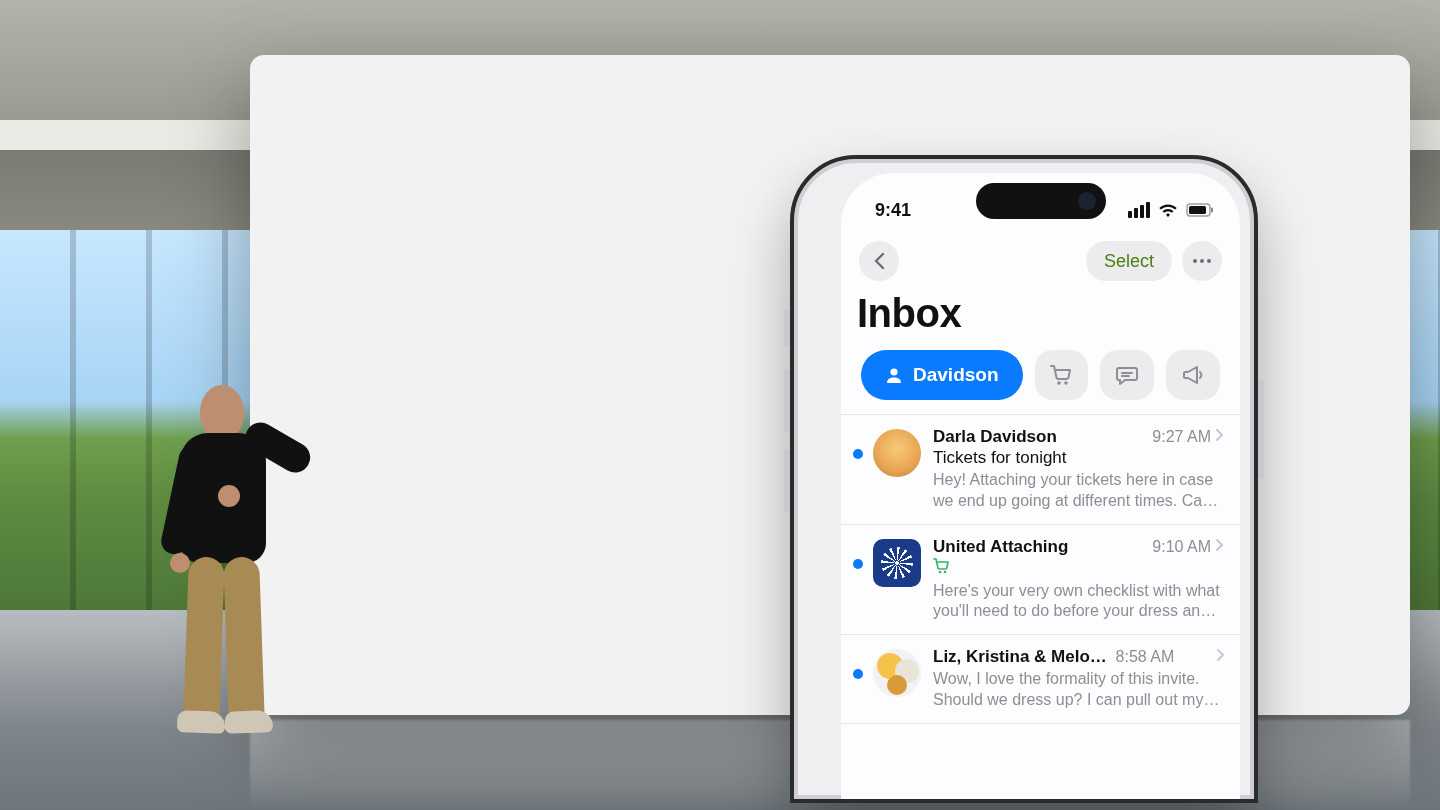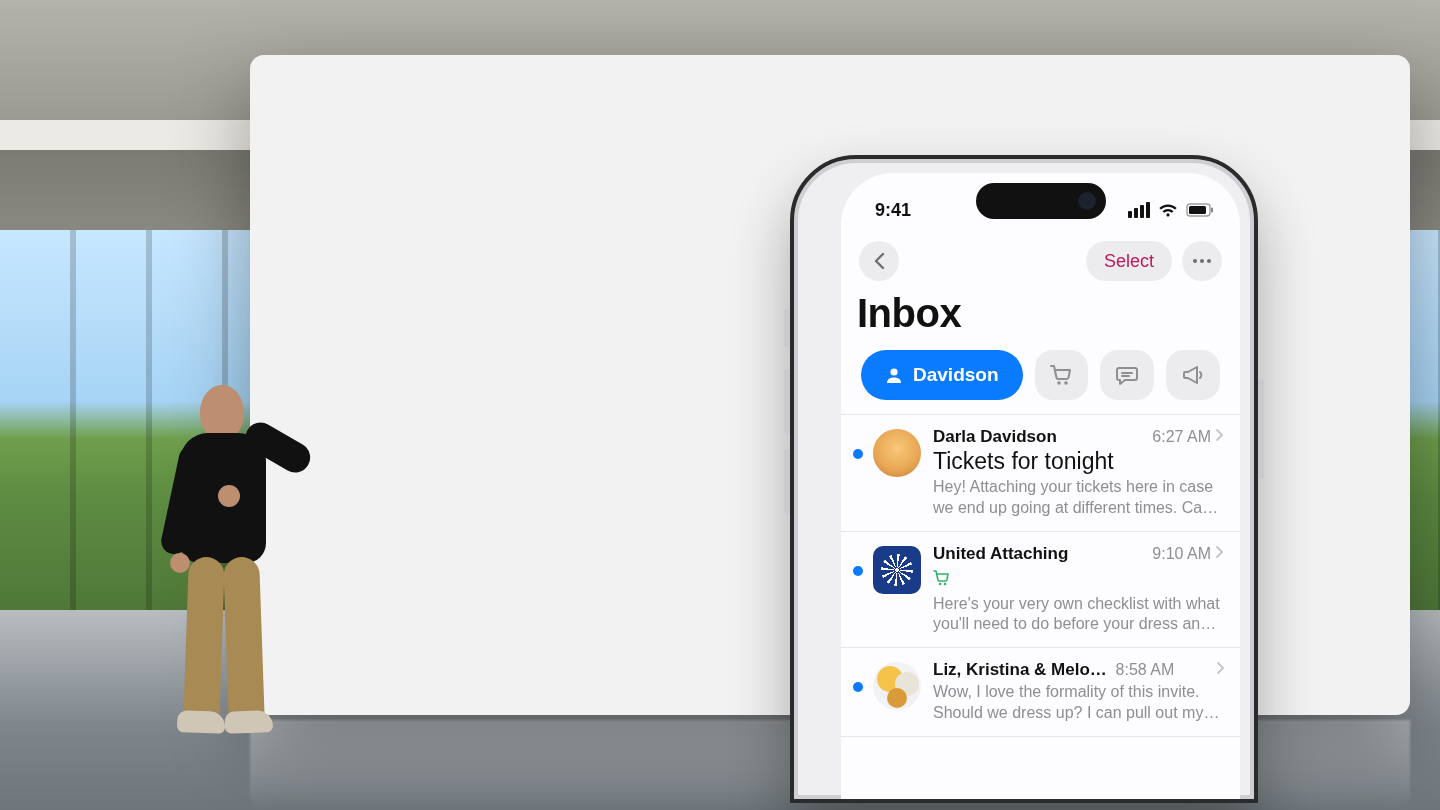--- a/index.html
+++ b/index.html
@@ -45,21 +45,21 @@
 
   .statusbar{display:flex;align-items:center;justify-content:space-between;padding:16px 26px 0 34px;height:42px;font-weight:600;font-size:18px;color:#111;}
   .status-right{display:flex;align-items:center;gap:8px;}
   .bars{display:flex;align-items:flex-end;gap:2px;}
   .bars span{display:block;width:4px;background:#111;border-radius:1px;}
   .bars span:nth-child(1){height:7px}.bars span:nth-child(2){height:10px}.bars span:nth-child(3){height:13px}.bars span:nth-child(4){height:16px}
   .wifi-icon svg,.battery-icon svg{display:block}
 
   .navrow{display:flex;align-items:center;justify-content:space-between;padding:10px 18px 0 18px;}
   .circbtn{width:40px;height:40px;border-radius:50%;background:#ececee;display:flex;align-items:center;justify-content:center;color:#6e6e73;}
-  .pillbtn{height:40px;padding:0 18px;border-radius:20px;background:#ececee;display:flex;align-items:center;color:#be185d;font-size:18px;font-weight:500;}
+  .pillbtn{height:40px;padding:0 18px;border-radius:20px;background:#ececee;display:flex;align-items:center;color:#4d7c0f;font-size:18px;font-weight:500;}
   .nav-right{display:flex;gap:10px;align-items:center;}
 
   .title{font-size:40px;font-weight:800;color:#111;padding:10px 0 14px 16px;letter-spacing:-.5px;}
 
   .filter-row{display:flex;gap:12px;padding:0 20px 14px 20px;}
   .filter-primary{background:#0a7aff;color:#fff;border-radius:26px;height:50px;padding:0 24px;display:flex;align-items:center;gap:10px;font-size:19px;font-weight:600;}
   .filter-chip{width:56px;height:50px;border-radius:18px;background:#ececee;display:flex;align-items:center;justify-content:center;color:#8e8e93;}
 
   .list{border-top:1px solid #e5e5ea;}
   .msg{display:flex;align-items:flex-start;padding:12px 16px 12px 8px;border-bottom:1px solid #e5e5ea;position:relative;}
@@ -71,21 +71,21 @@
   .avatar.group{background:#f2f2f4;position:relative;}
   .avatar.group .g1,.avatar.group .g2,.avatar.group .g3{position:absolute;border-radius:50%;}
   .avatar.group .g1{width:26px;height:26px;left:4px;top:4px;background:#f5c24a;}
   .avatar.group .g2{width:24px;height:24px;right:2px;top:10px;background:#e9e4d8;}
   .avatar.group .g3{width:20px;height:20px;left:14px;bottom:2px;background:#d99b3a;}
   .msg-body{flex:1;min-width:0;}
   .row1{display:flex;align-items:baseline;justify-content:space-between;gap:8px;}
   .sender{font-size:17px;font-weight:700;color:#111;white-space:nowrap;overflow:hidden;text-overflow:ellipsis;}
   .time{font-size:16px;color:#8e8e93;flex-shrink:0;}
   .chev{color:#c7c7cc;flex-shrink:0;margin-left:4px;}
-  .subject{font-size:23px;color:#111;font-weight:500;margin-top:1px;display:flex;align-items:center;gap:6px;}
+  .subject{font-size:17px;color:#111;font-weight:500;margin-top:1px;display:flex;align-items:center;gap:6px;}
   .subject .truncate{white-space:nowrap;overflow:hidden;text-overflow:ellipsis;min-width:0;flex:0 1 auto;}
   .cart-tag{color:#2fb36a;flex-shrink:0;}
   .preview{font-size:16px;color:#8e8e93;line-height:1.3;margin-top:2px;display:-webkit-box;-webkit-line-clamp:2;-webkit-box-orient:vertical;overflow:hidden;}
 </style>
 </head>
 <body>
 
 <div class="stage">
   <div class="ceiling-upper"></div>
   <div class="ceiling-band"></div>
@@ -181,21 +181,21 @@
         </div>
 
         <div class="list" id="msg-list">
             <div class="msg">
               <div class="unread-dot"></div>
               <div class="avatar memoji"></div>
               <div class="msg-body">
                 <div class="row1">
                   <div class="sender">Darla Davidson</div>
                   <div style="display: flex; align-items: center;">
-                    <div class="time">6:27 AM</div>
+                    <div class="time">9:27 AM</div>
                     <span class="chev"><svg width="9" height="14" viewBox="0 0 9 14">
                         <path d="M2 2l5 5-5 5" fill="none" stroke="#c7c7cc" stroke-width="2" stroke-linecap="round" stroke-linejoin="round"></path>
                       </svg></span>
                   </div>
                 </div>
                 <div class="subject">
                   <span class="truncate">Tickets for tonight</span>
                 </div>
                 <div class="preview">Hey! Attaching your tickets here in case we end up going at different times. Can't wait!</div>
               </div>

